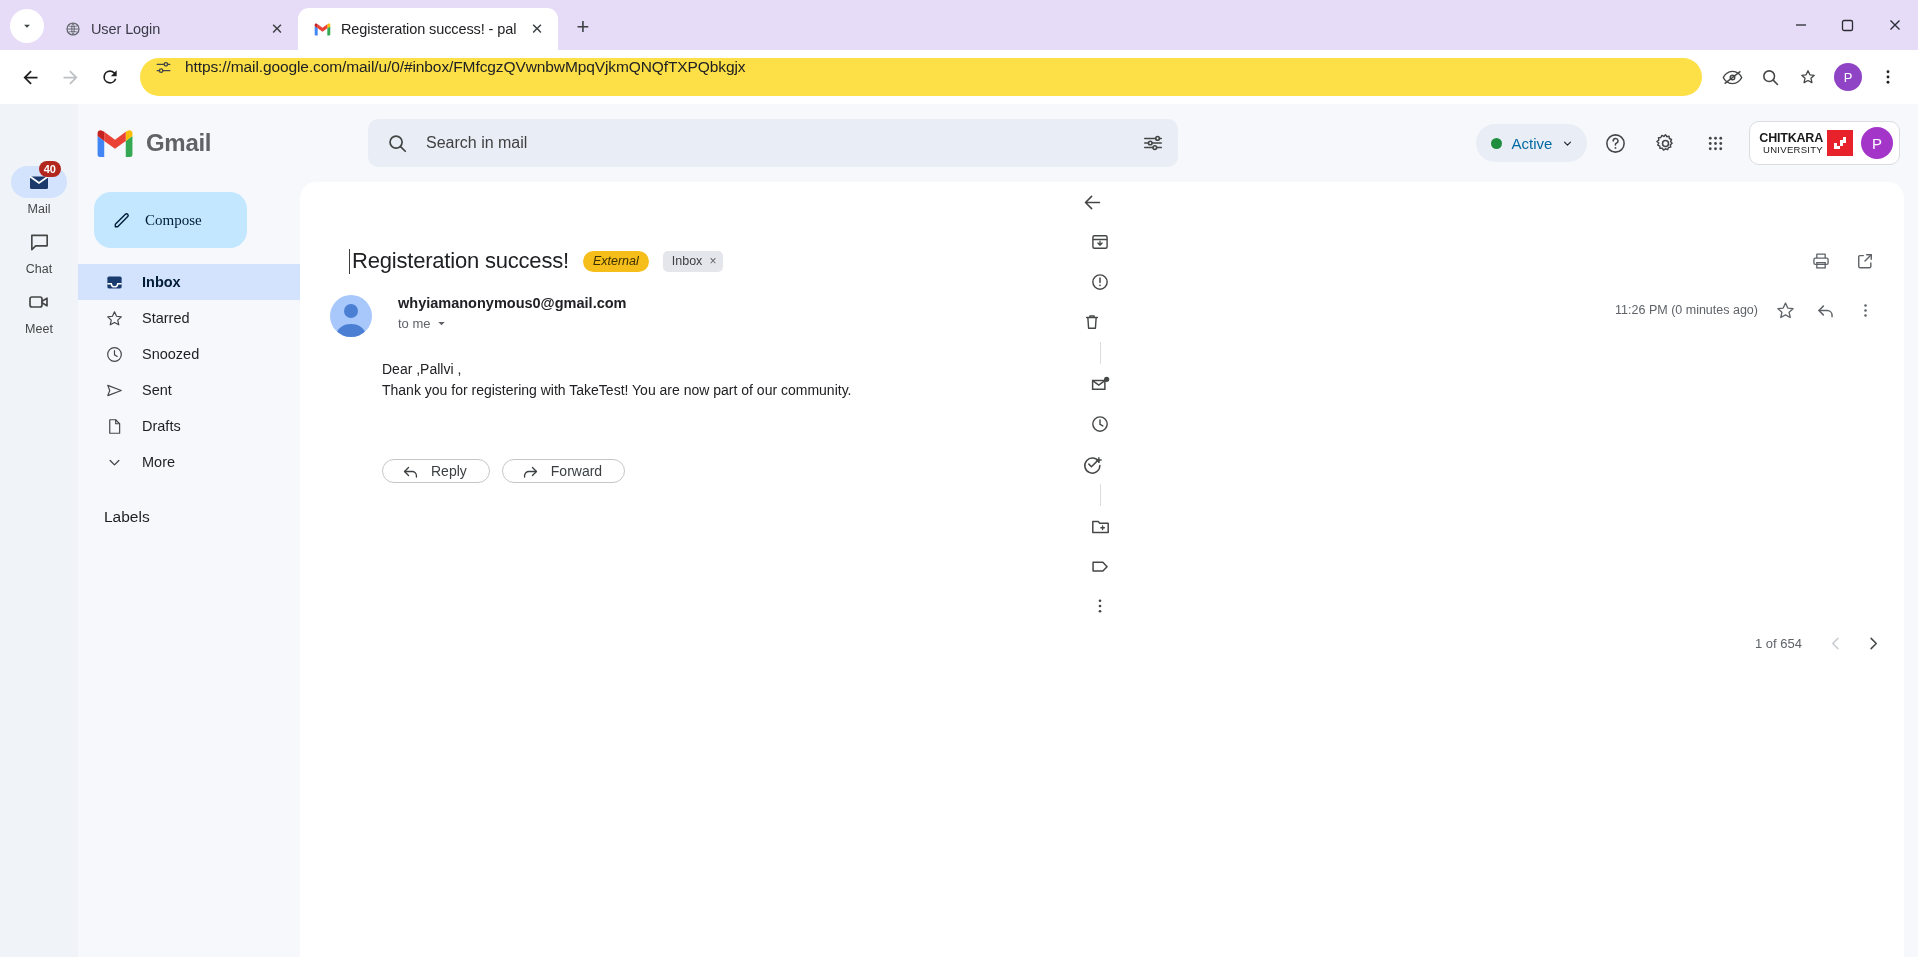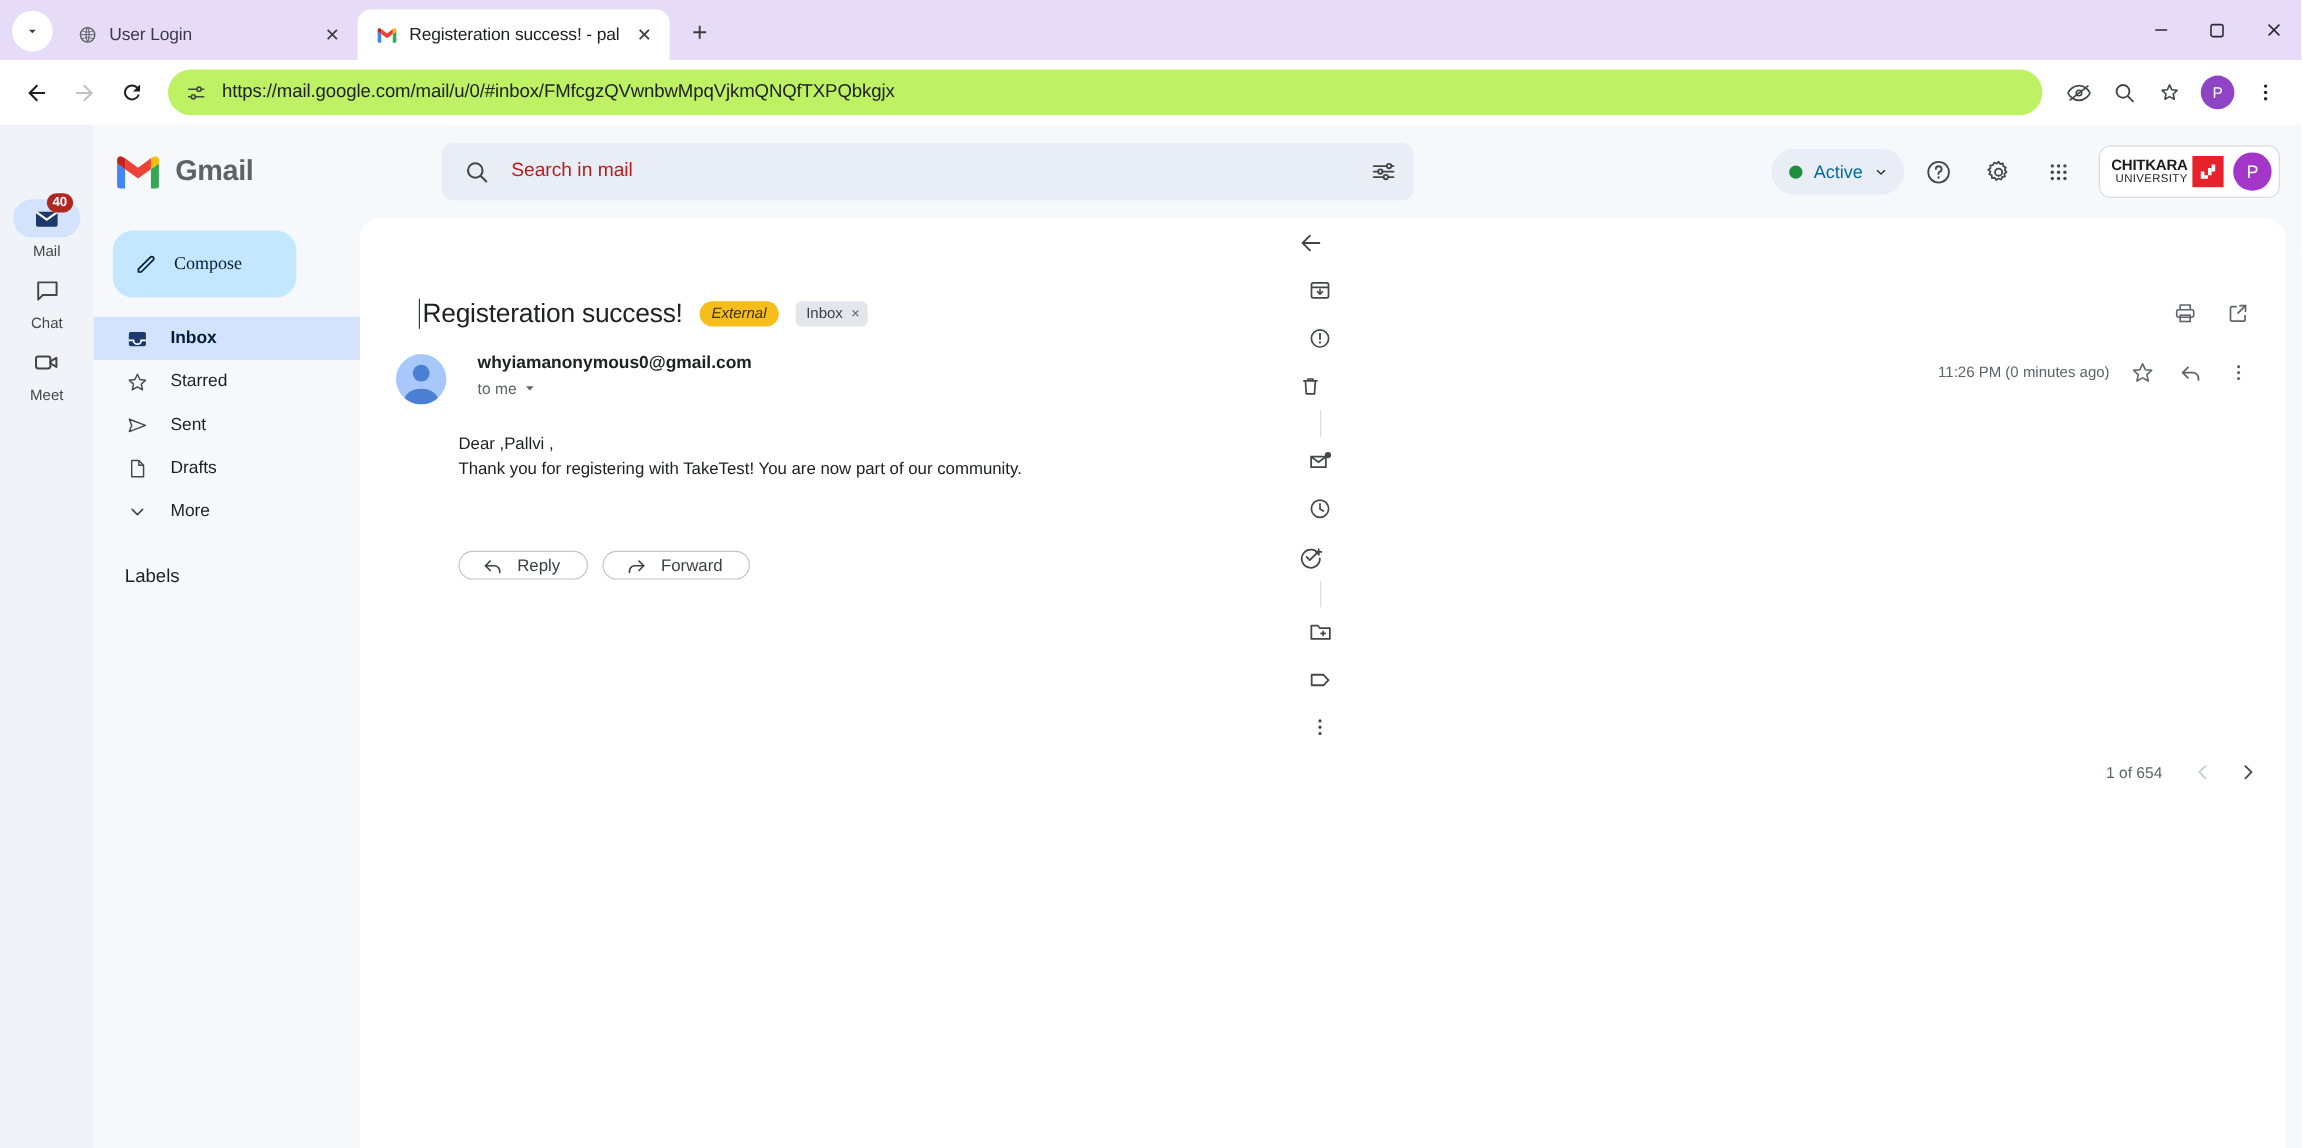--- a/index.html
+++ b/index.html
@@ -56,22 +56,22 @@
     height: 54px; background: #fff; display: flex; align-items: center;
     padding: 0 12px; gap: 4px; flex: none;
   }
   .navbtn {
     width: 36px; height: 36px; border-radius: 50%;
     display: flex; align-items: center; justify-content: center;
     color: #1f1f1f; flex: none;
   }
   .navbtn.fwd { color: #bdc1c6; }
   .omnibox {
-    flex: 1; height: 38px; background: #bef264; border-radius: 19px;
-    display: flex; align-items: center; padding: 0 12px 0 14px; gap: 12px;
+    flex: 1; height: 38px; background: #fde047; border-radius: 19px;
+    display: flex; padding: 0 12px 0 14px; gap: 12px;
     margin: 0 8px; min-width: 0;
   }
   .omnibox .url {
     font-size: 15.5px; color: #202124; white-space: nowrap; overflow: hidden;
     letter-spacing: -0.1px; flex: 1;
   }
   .omni-right { display: flex; align-items: center; gap: 2px; }
   .avatar-chip {
     width: 28px; height: 28px; border-radius: 50%; background: #8e44c4;
     color: #fff; font-size: 13px; display: flex; align-items: center; justify-content: center;
@@ -131,21 +131,21 @@
 
   
   .topbar {
     position: absolute; left: 296px; right: 0; top: 0; height: 78px;
     display: flex; align-items: center; gap: 12px; padding: 0 18px 0 72px;
   }
   .search {
     width: 810px; height: 48px; background: #e9eef6; border-radius: 10px;
     display: flex; align-items: center; padding: 0 14px 0 18px; gap: 18px;
   }
-  .search .ph { flex: 1; color: #b91c1c; font-size: 16px; }
+  .search .ph { flex: 1; color: #404040; font-size: 16px; }
   .topbar-right { margin-left: auto; display: flex; align-items: center; gap: 6px; }
   .status-chip {
     height: 38px; border-radius: 19px; background: #e9eef6; display: flex; align-items: center;
     gap: 9px; padding: 0 13px 0 15px; font-size: 15px; color: #0369a1;
   }
   .dot-green { width: 11px; height: 11px; border-radius: 50%; background: #1e8e3e; }
   .iconbtn {
     width: 44px; height: 44px; border-radius: 50%; display: flex;
     align-items: center; justify-content: center; color: #444746;
   }
@@ -410,20 +410,29 @@
 
       <div class="navitem">
         <span class="ico">
           <svg width="19" height="19" viewBox="0 0 24 24">
               <path d="M12 3.6l2.6 5.6 6 .7-4.5 4.1 1.3 6L12 17l-5.4 3 1.3-6-4.5-4.1 6-.7z" fill="none" stroke="#444746" stroke-width="1.5" stroke-linejoin="round"></path>
             </svg>
         </span>
         <span class="lbl">Starred</span>
       </div>
 
+      <div class="navitem">
+        <span class="ico">
+          <svg width="19" height="19" viewBox="0 0 24 24">
+              <circle cx="12" cy="12" r="8.6" fill="none" stroke="#444746" stroke-width="1.5"></circle>
+              <path d="M12 7v5.4l3.4 2" fill="none" stroke="#444746" stroke-width="1.5" stroke-linecap="round"></path>
+            </svg>
+        </span>
+        <span class="lbl">Snoozed</span>
+      </div>
 
       <div class="navitem">
         <span class="ico">
           <svg width="19" height="19" viewBox="0 0 24 24">
               <path d="M3.5 5.5 20.5 12 3.5 18.5 6 12z" fill="none" stroke="#444746" stroke-width="1.5" stroke-linejoin="round"></path>
             </svg>
         </span>
         <span class="lbl">Sent</span>
       </div>
 

